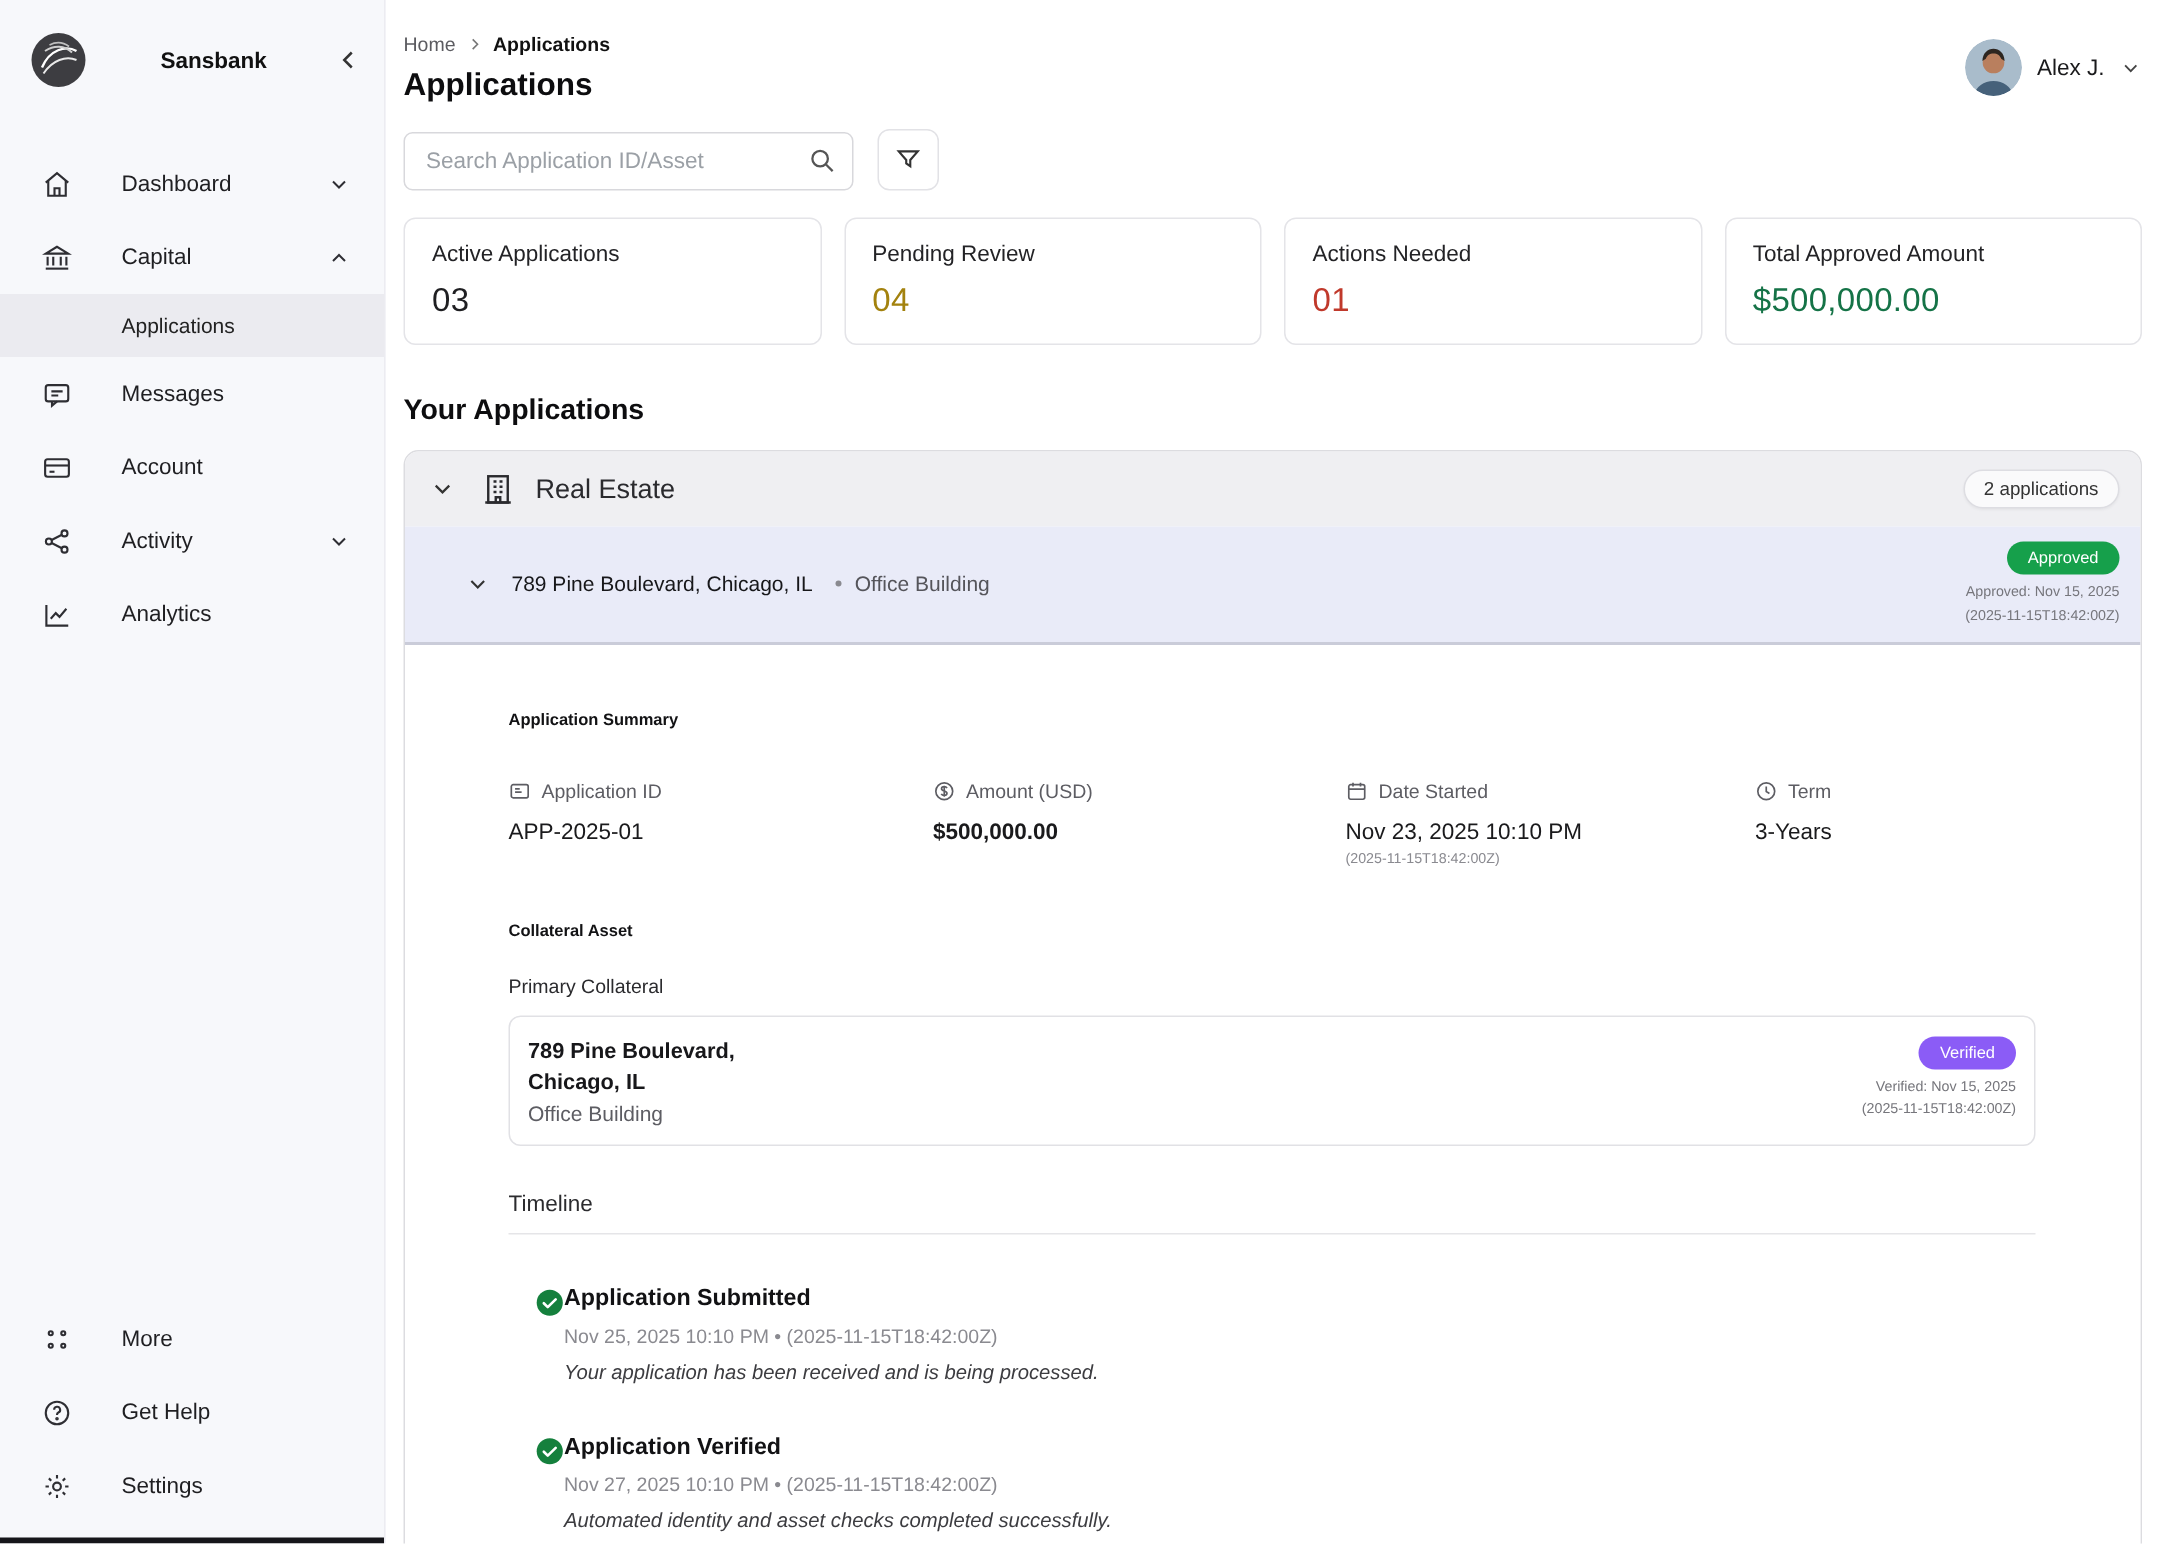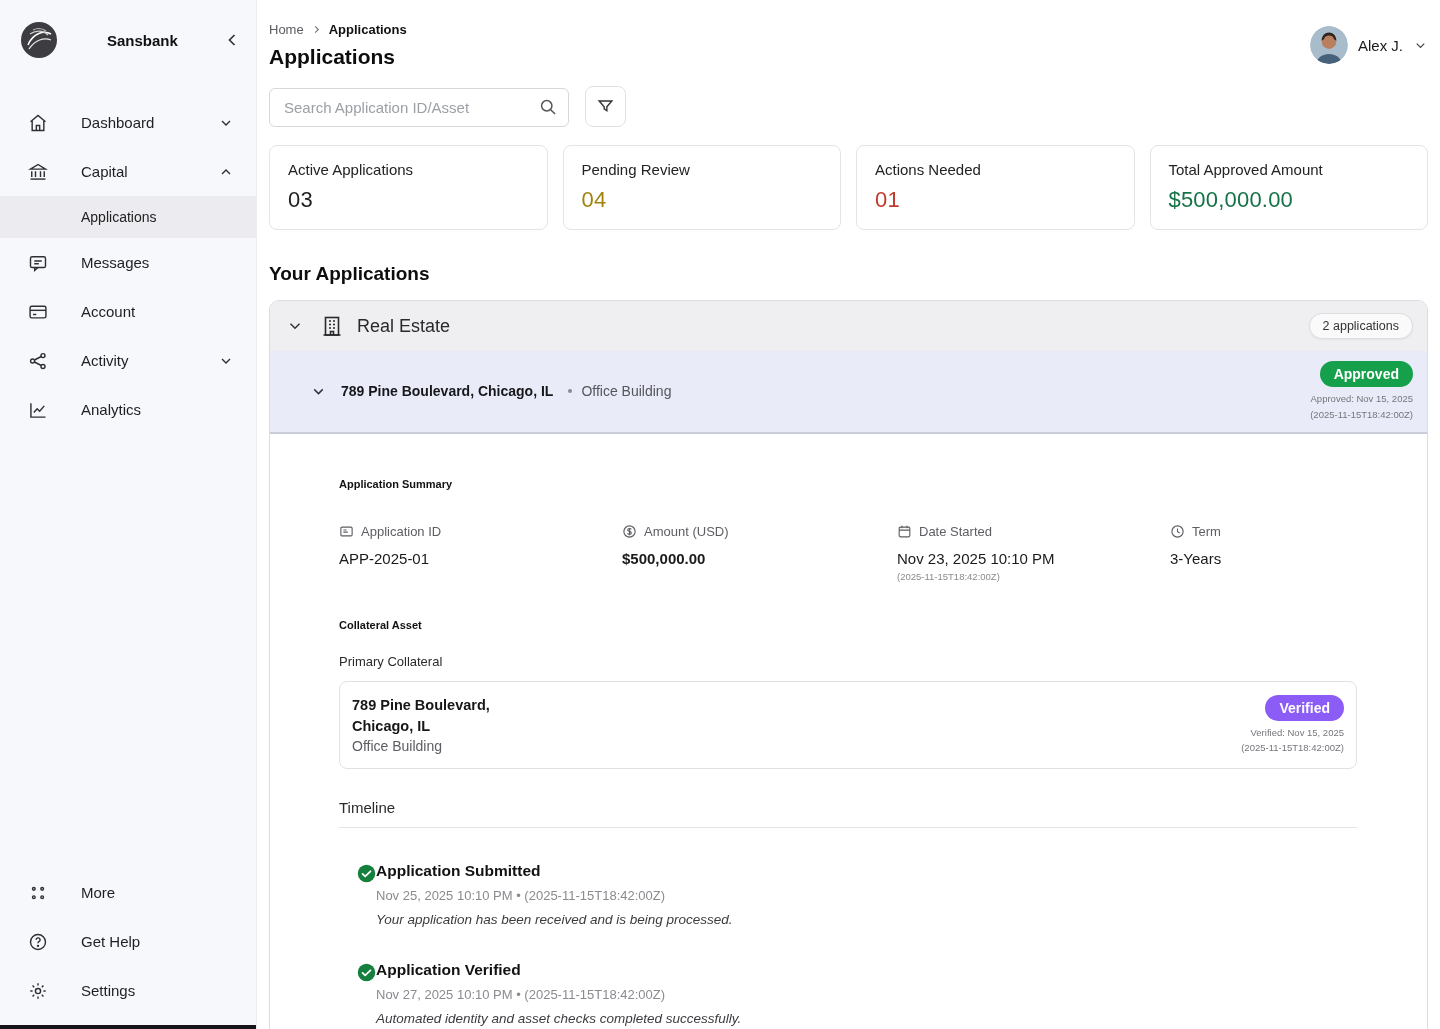--- a/index.html
+++ b/index.html
@@ -59,25 +59,25 @@
     padding:0 14px 0 16px; cursor:pointer; }
   .group-header .gchev { display:flex; color:#333; }
   .group-header .gicon { display:flex; color:#2a2a2e; margin-left:16px; }
   .group-name { font-size:18px; color:#2a2a2e; margin-left:13px; }
   .group-badge { margin-left:auto; background:#fafafb; border:1px solid #dddde2; border-radius:999px;
     padding:5px 13px; font-size:12.5px; color:#333; box-shadow:0 1px 2px rgba(0,0,0,.05); }
 
   .app-row { background:#e9ebf8; display:flex; align-items:center; padding:10px 14px 10px 40px;
     min-height:72px; border-bottom:2px solid #caccd9; cursor:pointer; }
   .app-row .rchev { display:flex; color:#333; }
-  .row-address { font-weight:bold; font-size:14px; color:#17171a; margin-left:14px; }
+  .row-address { font-weight:normal; font-size:14px; color:#17171a; margin-left:14px; }
   .row-dot { width:4px; height:4px; border-radius:50%; background:#8a8a90; margin:0 9px 0 15px; }
   .row-type { font-size:14px; color:#55555b; }
   .row-right { margin-left:auto; display:flex; flex-direction:column; align-items:flex-end; }
-  .status-pill { color:#fff; font-size:14px; padding:5px 14px; border-radius:999px;font-weight:bold; }
+  .status-pill { color:#fff; font-size:11px; padding:5px 14px; border-radius:999px; }
   .status-line { font-size:9.5px; color:#76767c; margin-top:3px; line-height:1.35; text-align:right; }
   .status-line.first { margin-top:6px; }
 
   .app-details { background:#fff; padding:44px 70px 70px 69px; }
   .details-h { font-size:11px; font-weight:bold; color:#121214; }
   .fields { display:grid; grid-template-columns:283px 275px 273px 1fr; margin-top:34px; }
   .field-label { font-size:13px; color:#5d5d63; display:flex; align-items:center; gap:7px; }
   .field-label .ficon { display:flex; color:#5d5d63; }
   .field-value { font-size:15px; margin-top:11px; color:#1a1a1c; }
   .field-value.bold { font-weight:bold; }

